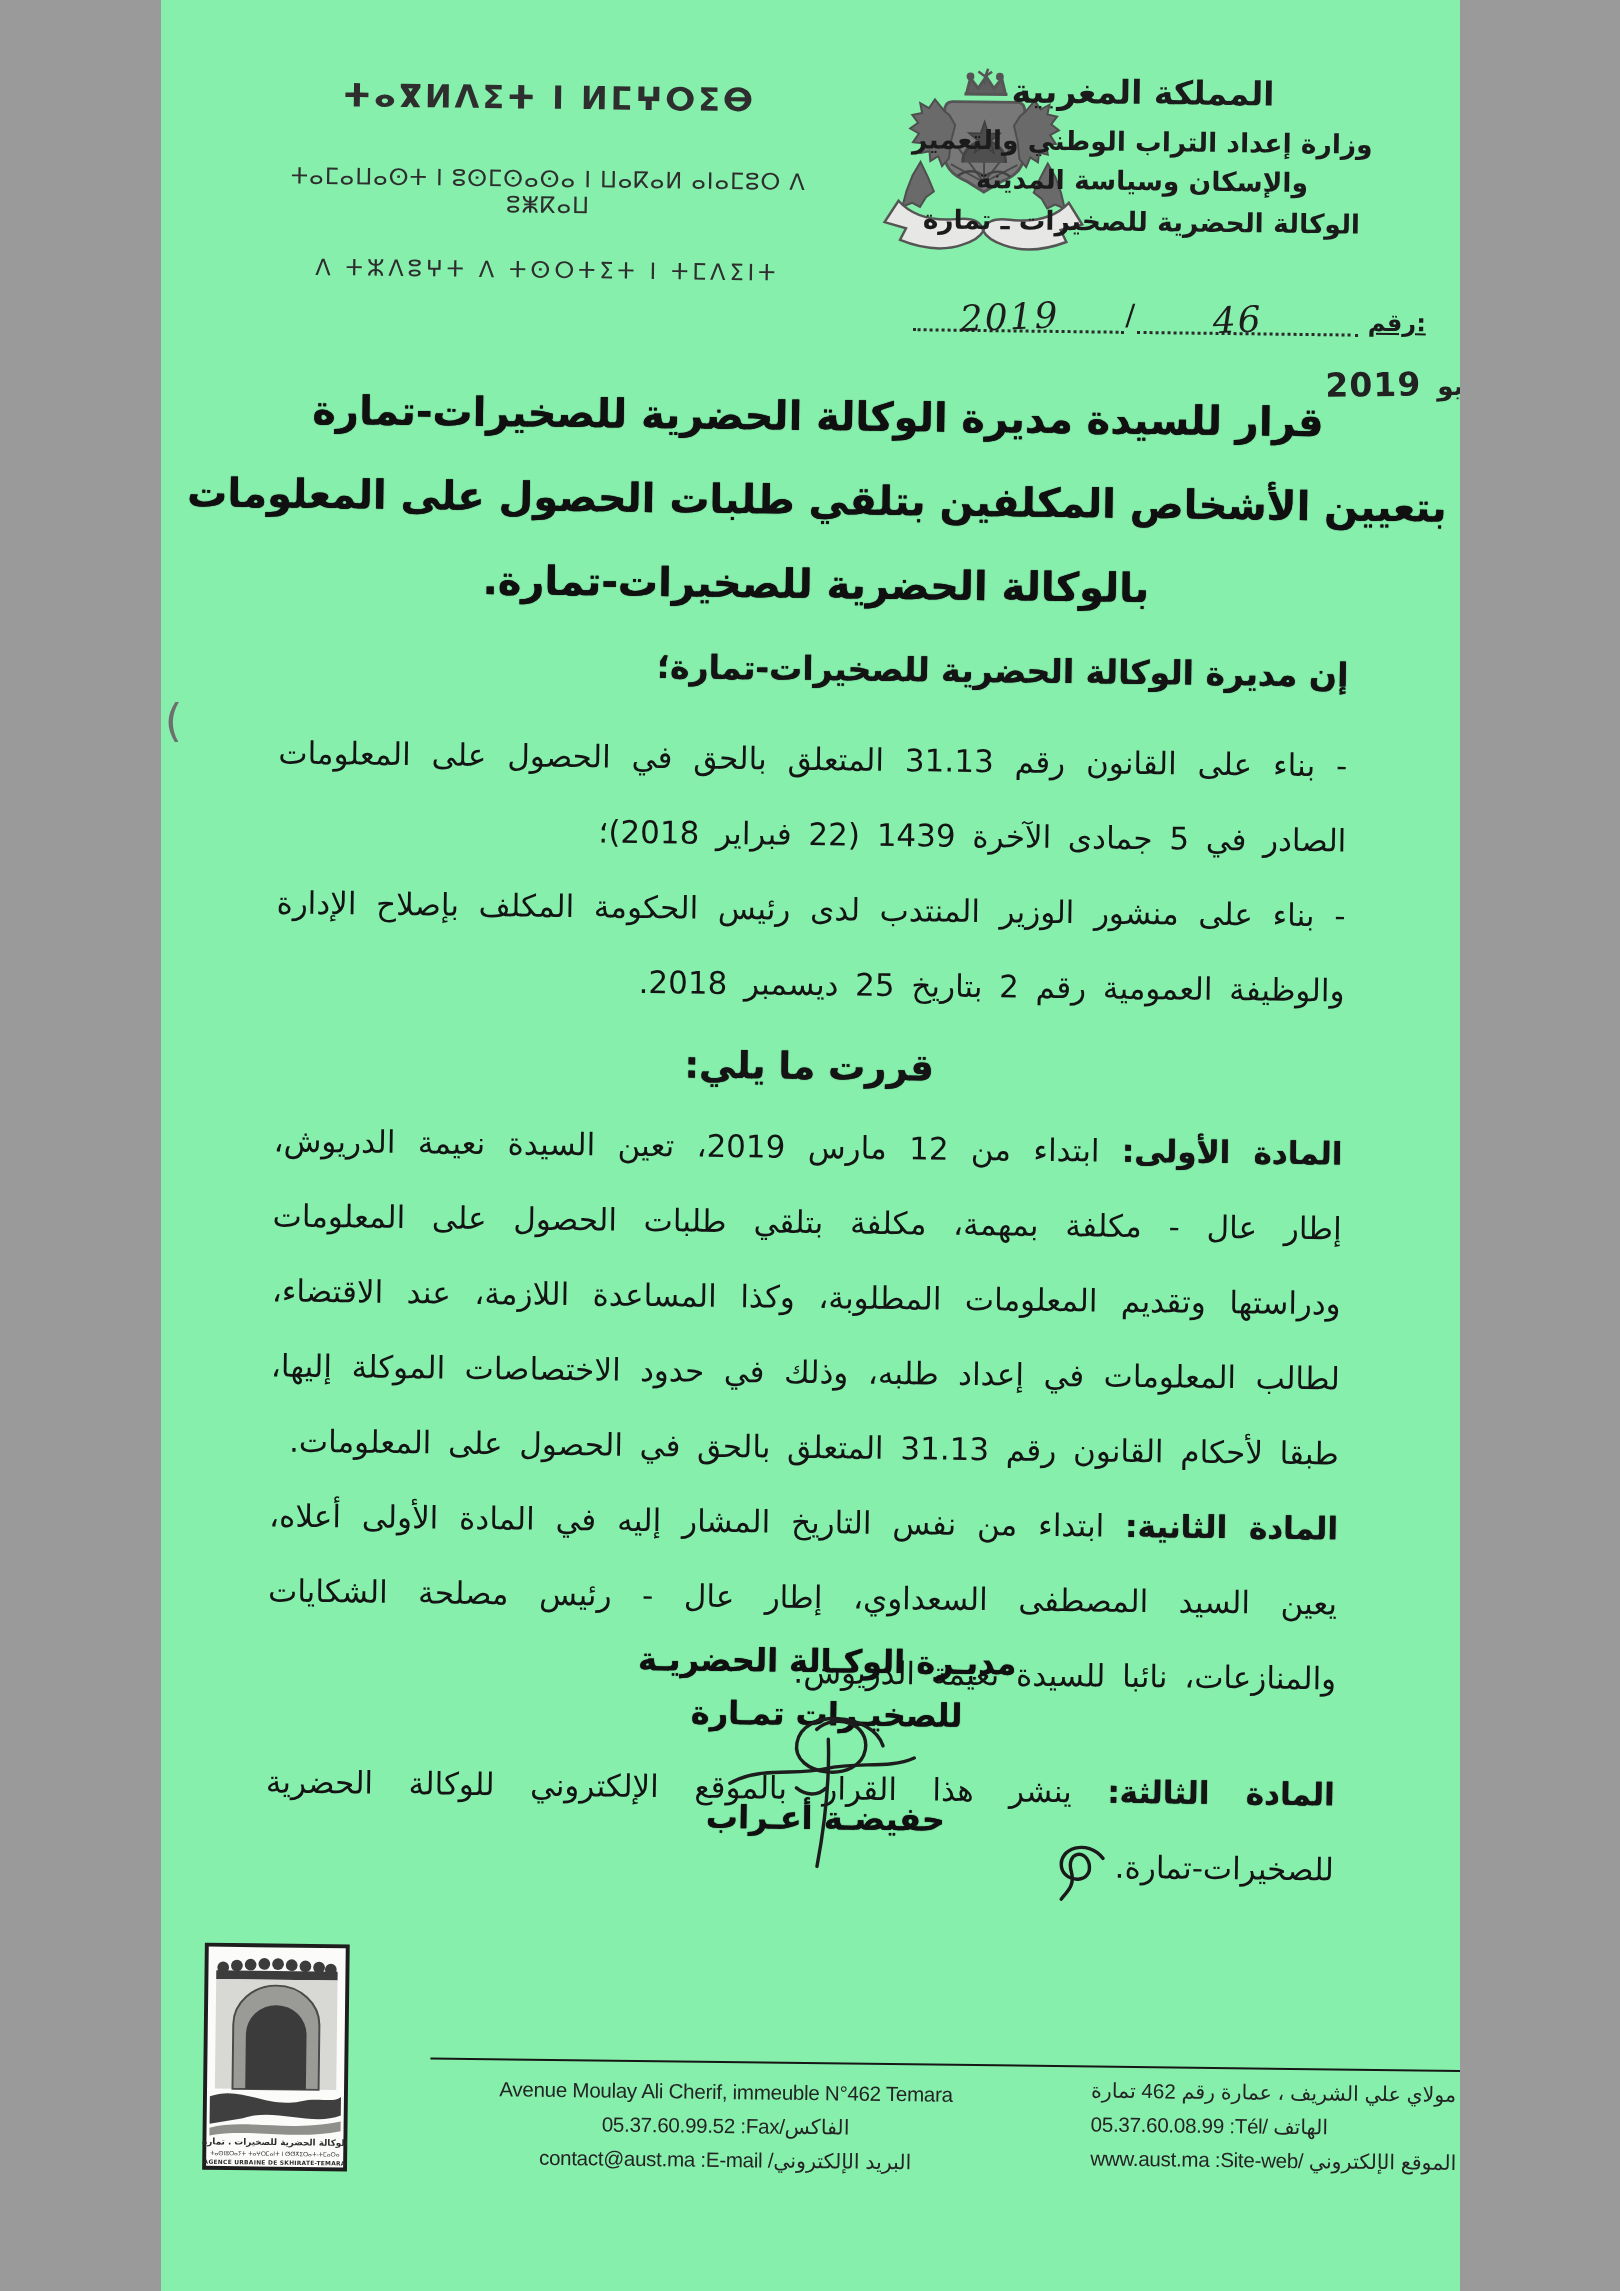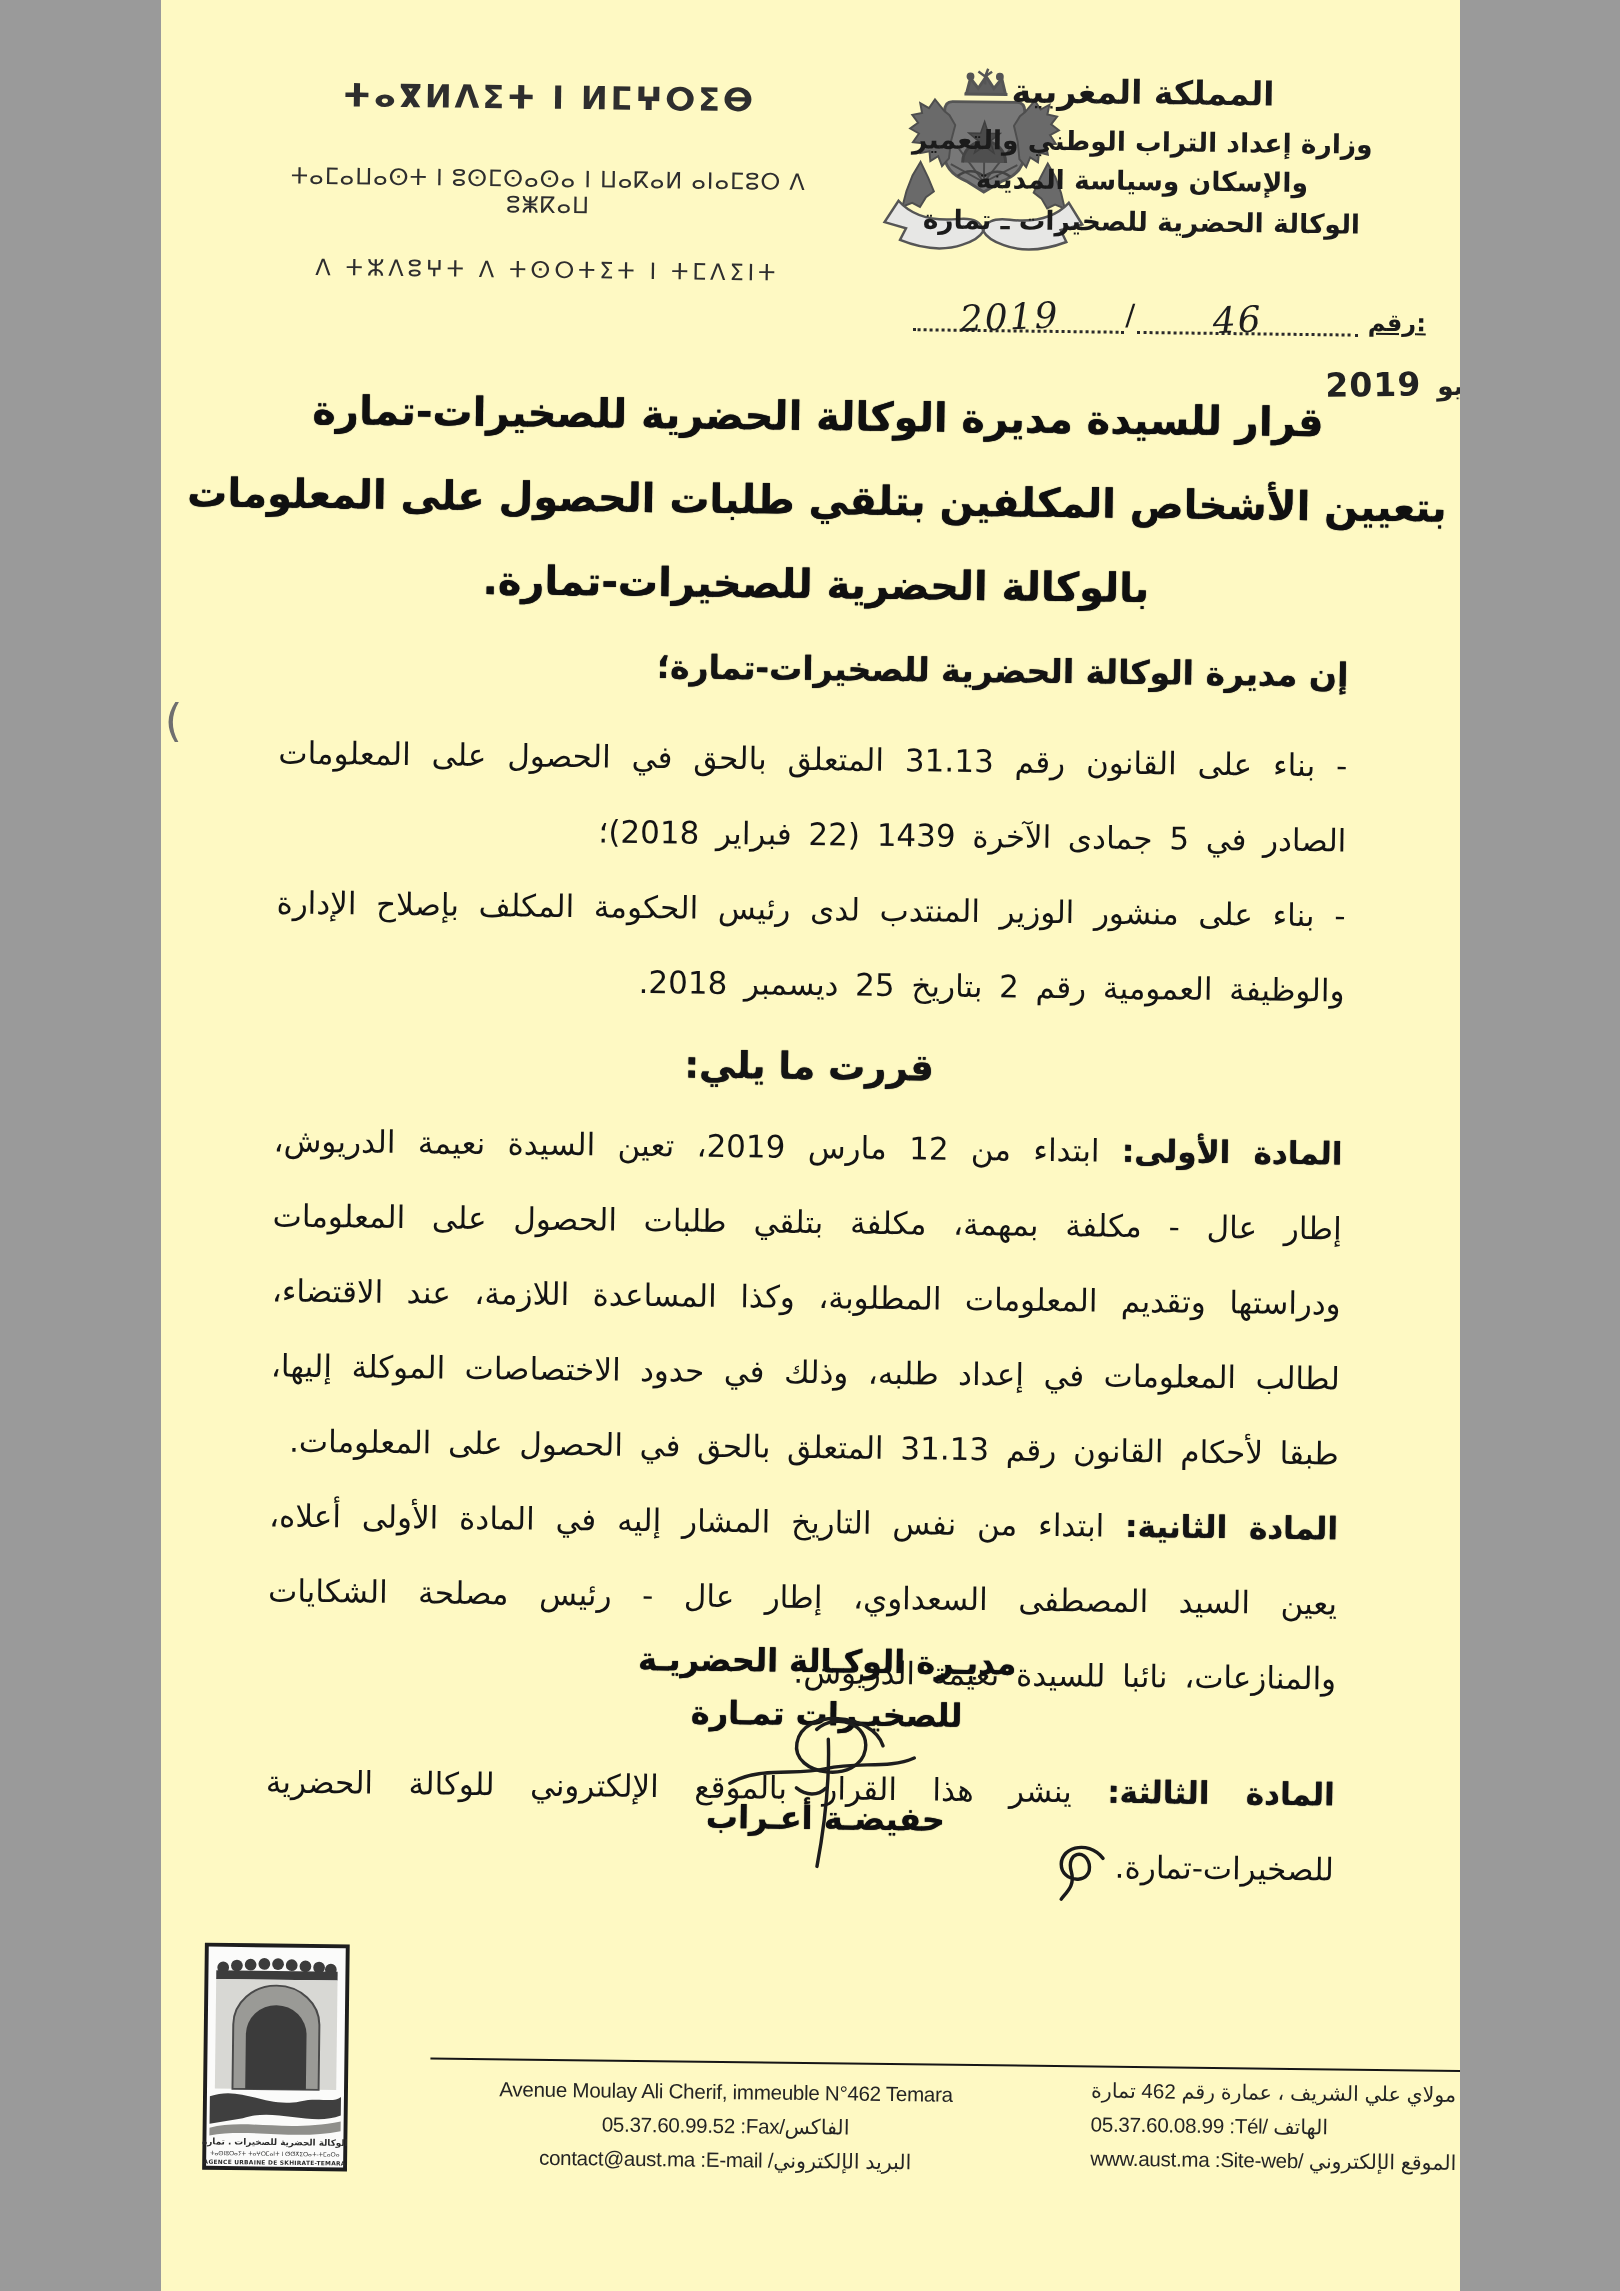--- a/index.html
+++ b/index.html
@@ -1,18 +1,18 @@
 <!DOCTYPE html>
 <html lang="ar"><head>
 <meta charset="utf-8">
 <style>
   html,body { margin:0; padding:0; background:#9a9a9a; }
   .page {
     position:relative; width:1299px; height:2292px; margin:0 auto;
-    background:#fef9c3; overflow:hidden;
+    background:#86efac; overflow:hidden;
     font-family:"DejaVu Sans", sans-serif; color:#1b1b1b;
   }
   .rot { position:absolute; inset:0; transform:rotate(0.7deg); transform-origin:50% 45%; }
 
   
   .tifinagh-block { position:absolute; top:82px; left:93px; width:568px; text-align:center; color:#2e2e2e; }
   .tif-line1 { font-size:32px; font-weight:bold; letter-spacing:2.9px; }
   .tif-line2 { margin-top:49px; font-size:22.5px; letter-spacing:1px; }
   .tif-line3 { margin-top:39px; font-size:22.5px; letter-spacing:3.9px; }
 

